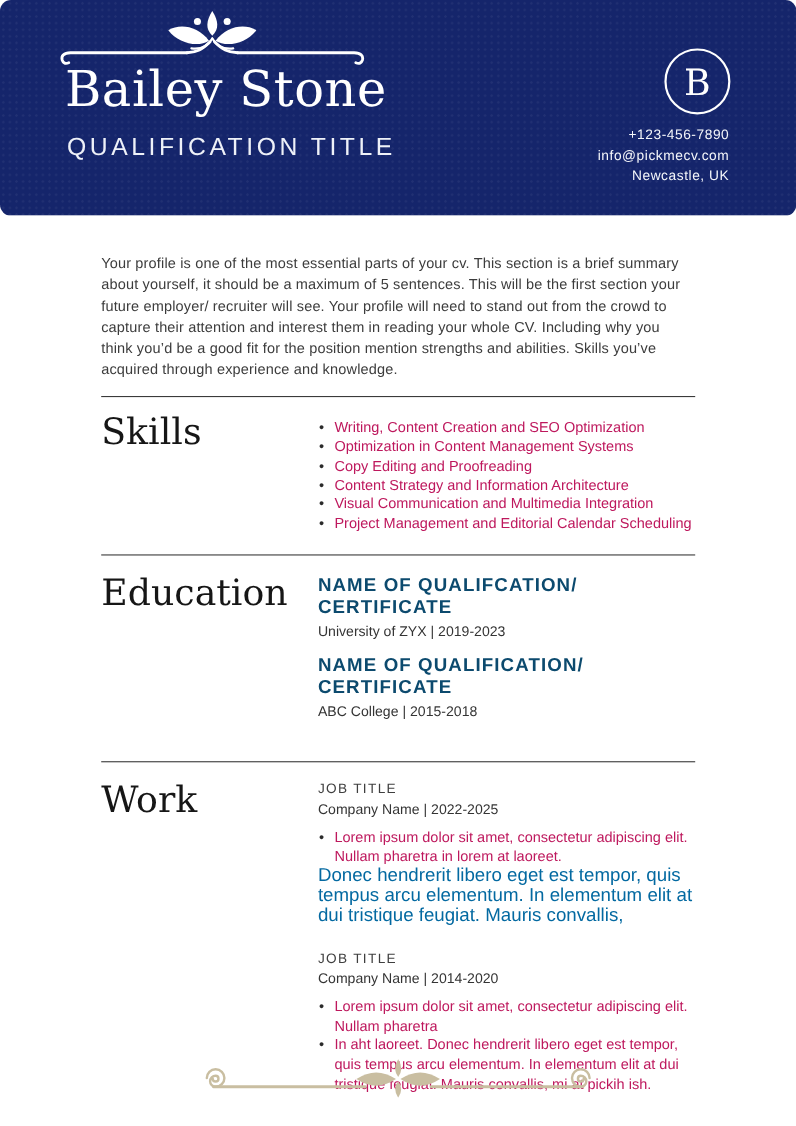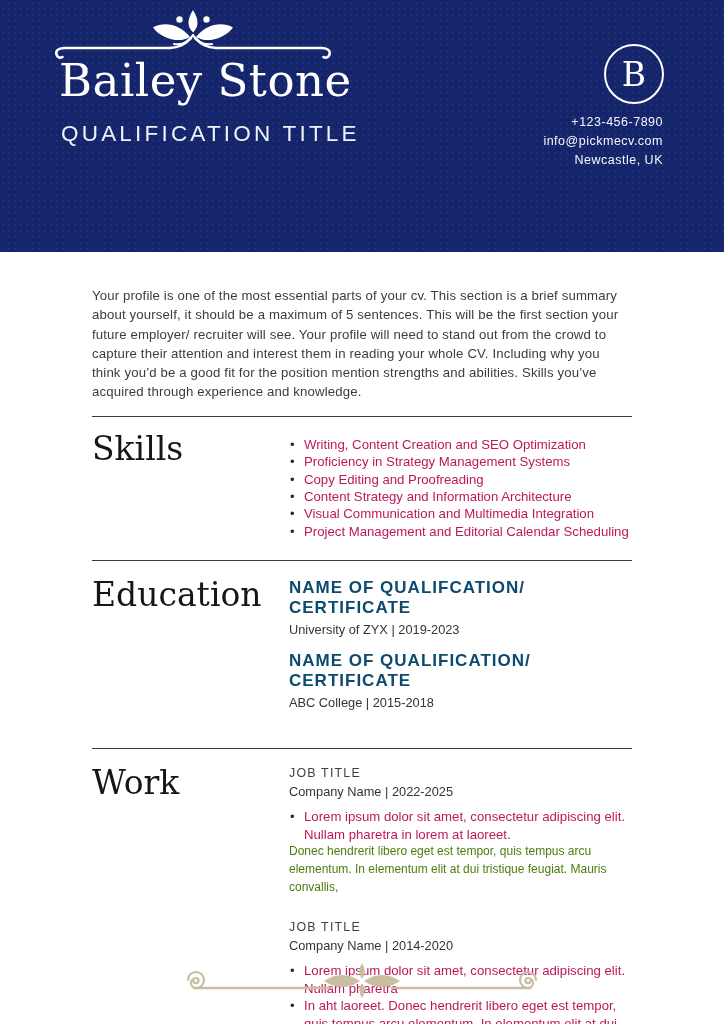--- a/index.html
+++ b/index.html
@@ -3,23 +3,23 @@
 <meta charset="utf-8">
 <style>
   html,body { margin:0; padding:0; background:#ffffff; }
   .page {
     position:relative; width:724px; height:1024px; overflow:hidden;
     background:#ffffff; font-family:"Liberation Sans", sans-serif;
   }
 
   
   .header {
-    position:relative; height:252px; background-color:#15256B;
+    position:relative; height:196px; background-color:#15256B;
     background-image: radial-gradient(rgba(255,255,255,0.05) 1px, transparent 1.3px);
-    background-size: 6px 6px; color:#fff;
+    background-size: 6px 6px; color:#fff;border-radius:10px;
   }
   .ornament-top { position:absolute; left:48px; top:6px; width:290px; height:54px; }
   .person-name {
     position:absolute; left:59px; top:56px;
     font-family:"DejaVu Serif", serif; font-size:45px; line-height:1.1;
     color:#ffffff; letter-spacing:0.5px; white-space:nowrap;
   }
   .person-title {
     position:absolute; left:61px; top:121px;
     font-size:22.5px; letter-spacing:3.2px; color:#eef1f8; font-weight:400; white-space:nowrap;
@@ -62,21 +62,21 @@
   .edu-entry { margin-bottom:14px; }
   .entry-title { font-size:17px; letter-spacing:1px; color:#0c4a6e; margin:0 0 4px 0;font-weight:bold; }
   .entry-detail { font-size:12.8px; color:#343434; margin:0; }
 
   
   .sec-work { padding:17px 0 0 0; }
   .work-entry { margin-bottom:24px; }
   .job-title { font-size:12.4px; letter-spacing:1.2px; color:#3f3f3f; margin:0 0 4px 0; }
   .company { font-size:12.8px; color:#343434; margin:0 0 9px 0; }
   .work-entry .bullet-list { font-size:13.2px; line-height:17.6px; margin-top:9px; }
-  .work-para { font-size:12px; line-height:17.6px; color:#4d7c0f; margin:0; }
+  .work-para { font-size:17px; line-height:17.6px; color:#0369a1; margin:0; }
 
   
   .footer-ornament { position:absolute; left:174px; top:958px; width:376px; height:40px; }
 </style>
 </head>
 <body>
 
 <div class="page">
 
   <div class="header">
@@ -122,21 +122,21 @@
 
     <hr class="rule">
 
     <div class="section sec-skills">
       <div class="left">
         <h2 class="section-heading">Skills</h2>
       </div>
       <div class="right">
         <ul class="bullet-list">
           <li>Writing, Content Creation and SEO Optimization</li>
-          <li>Proficiency in Strategy Management Systems</li>
+          <li>Optimization in Content Management Systems</li>
           <li>Copy Editing and Proofreading</li>
           <li>Content Strategy and Information Architecture</li>
           <li>Visual Communication and Multimedia Integration</li>
           <li>Project Management and Editorial Calendar Scheduling</li>
         </ul>
       </div>
     </div>
 
     <hr class="rule">
 

